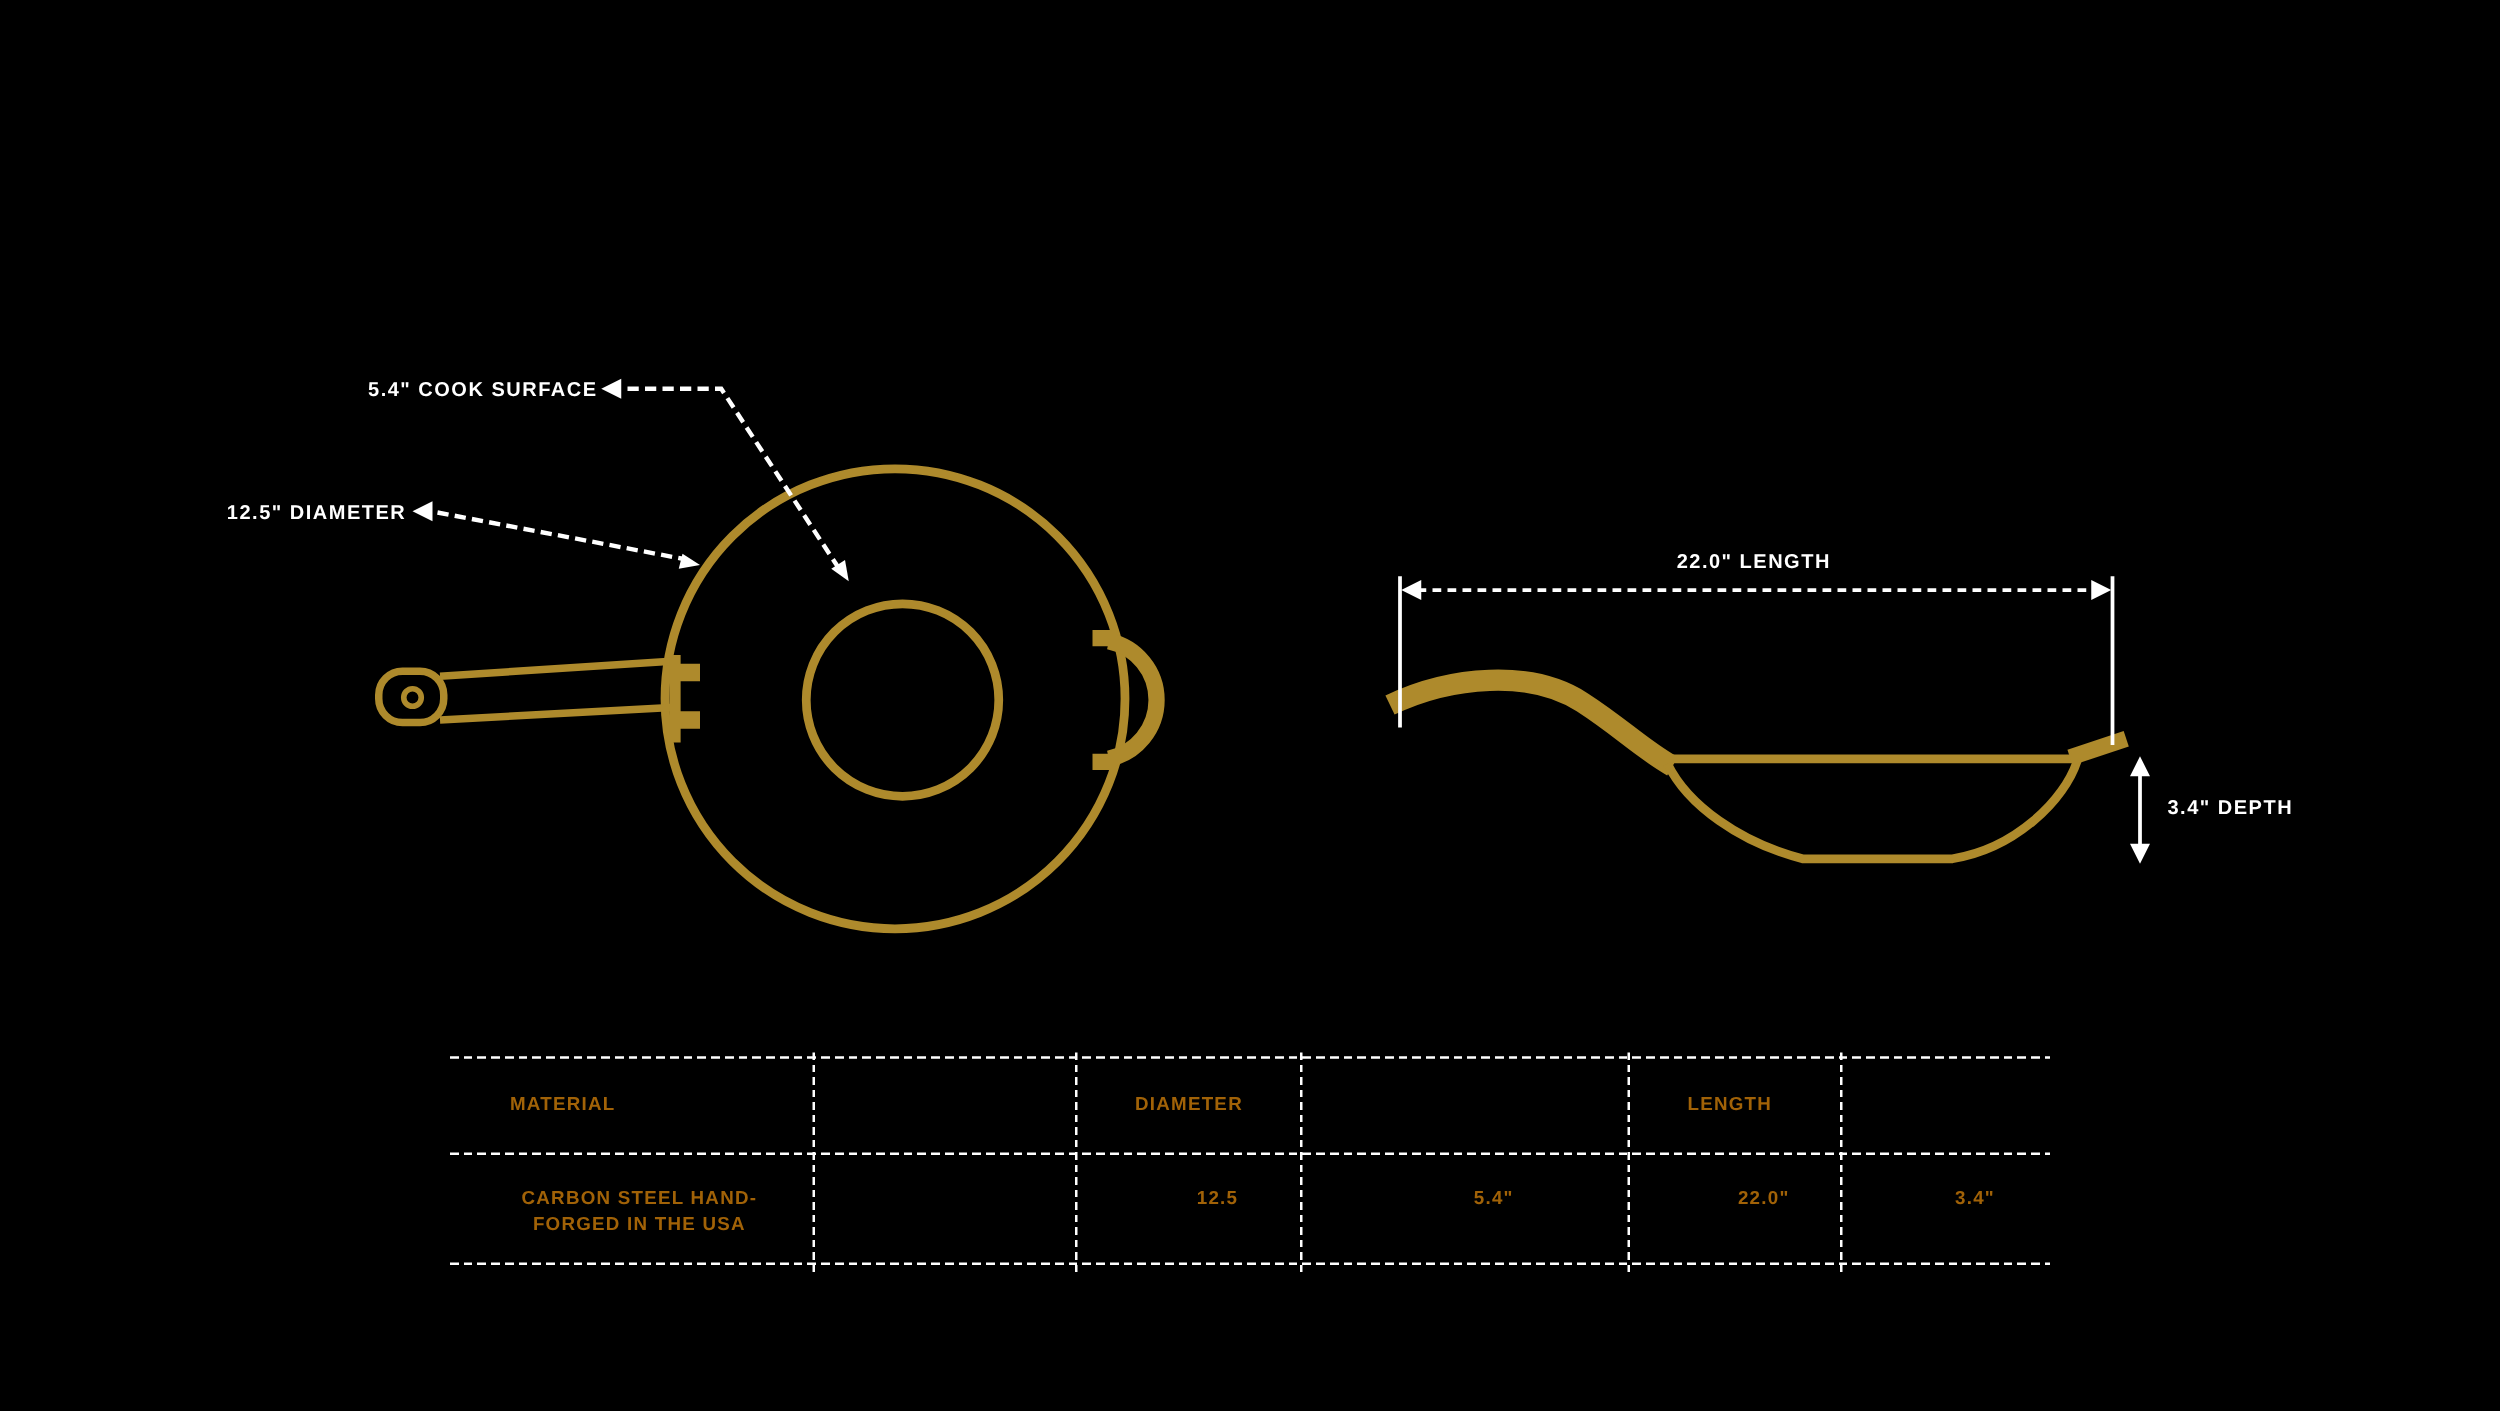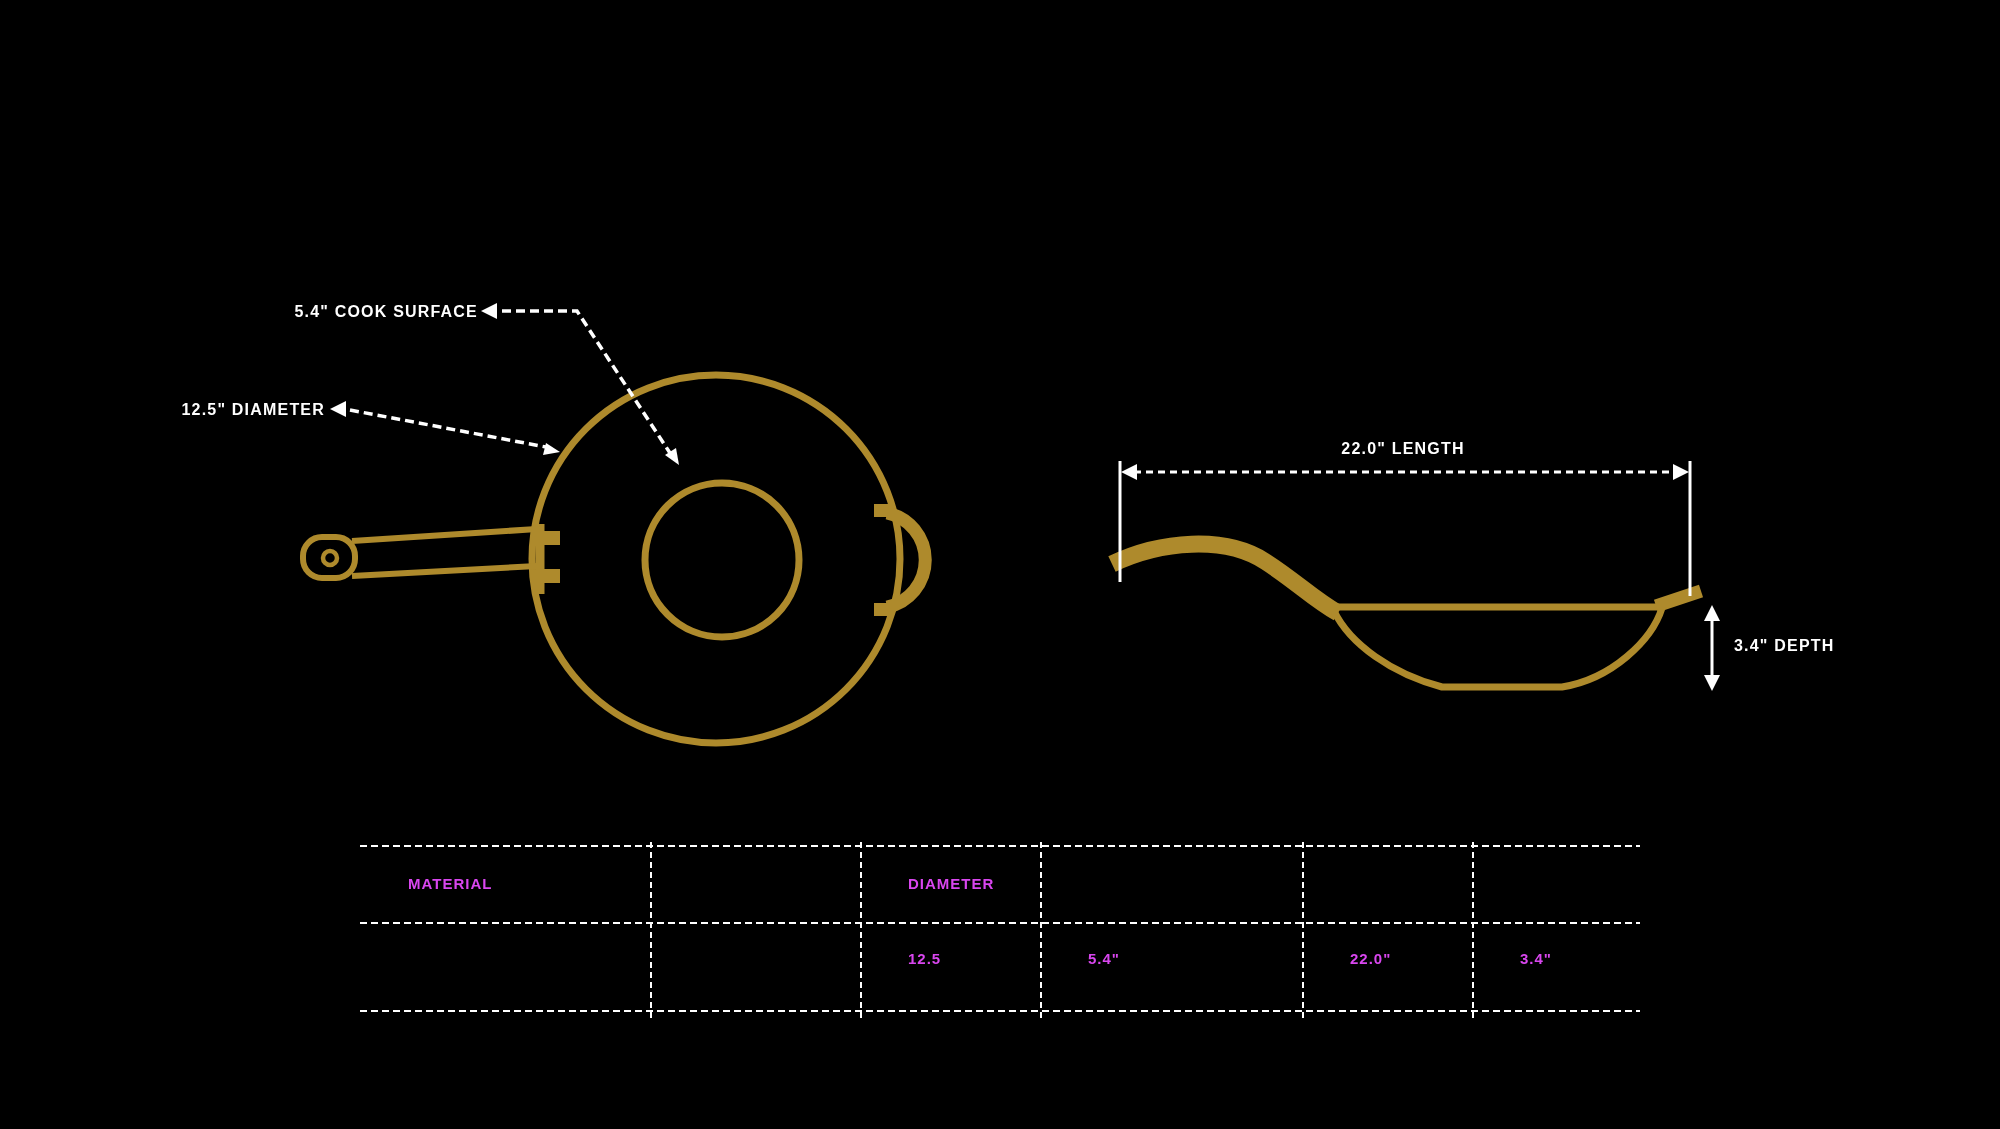--- a/index.html
+++ b/index.html
@@ -14,21 +14,22 @@
   .lbl{
     font-family:"Liberation Sans", sans-serif;
     font-weight:bold;
     font-size:16px;
     letter-spacing:1.2px;
     fill:#fff;
   }
   
   .spec-table{
     position:absolute;left:360px;top:845px;width:1280px;height:167px;
-    color:#d946ef;
+    color:#a16207;
+    text-align:center;
   }
   .hline{
     position:absolute;left:0;width:1280px;height:2px;
     background:repeating-linear-gradient(90deg,#fff 0 7px,transparent 7px 11px);
   }
   .hline.t{top:0;} .hline.m{top:77px;} .hline.b{top:165px;}
   .vline{
     position:absolute;top:-3px;height:176px;width:2px;
     background:repeating-linear-gradient(180deg,#fff 0 6px,transparent 6px 10px);
   }
@@ -118,20 +119,24 @@
     <div class="vline" style="left:680px"></div>
     <div class="vline" style="left:942px"></div>
     <div class="vline" style="left:1112px"></div>
 
     <div class="cell h" style="left:0;width:290px">
         <span>MATERIAL</span>
       </div>
     <div class="cell h" style="left:500px;width:180px">
         <span>DIAMETER</span>
       </div>
+    <div class="cell h" style="left:942px;width:170px">
+        <span>LENGTH</span>
+      </div>
 
+    <div class="cell v" style="left:0;width:255px"><span style="display:inline-block;width:200px">CARBON STEEL HAND-FORGED IN THE USA</span></div>
     <div class="cell v" style="left:500px;width:180px"><span>12.5</span></div>
     <div class="cell v" style="left:680px;width:262px"><span>5.4"</span></div>
     <div class="cell v" style="left:942px;width:170px"><span>22.0"</span></div>
     <div class="cell v" style="left:1112px;width:168px"><span>3.4"</span></div>
   </div>
 
 </div>
 
 </body></html>

